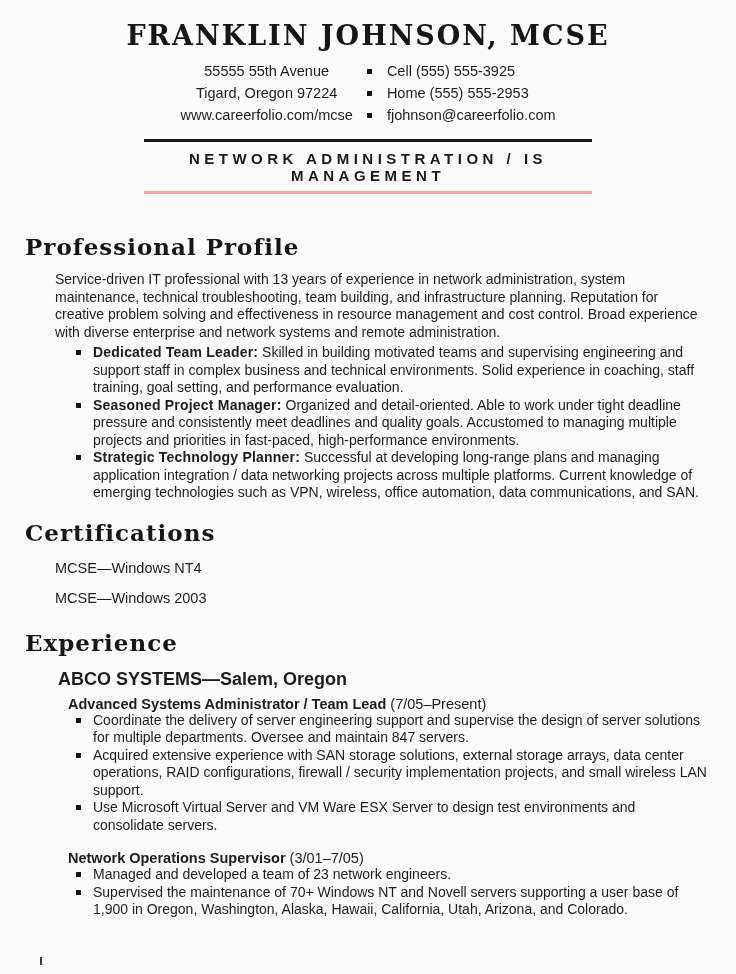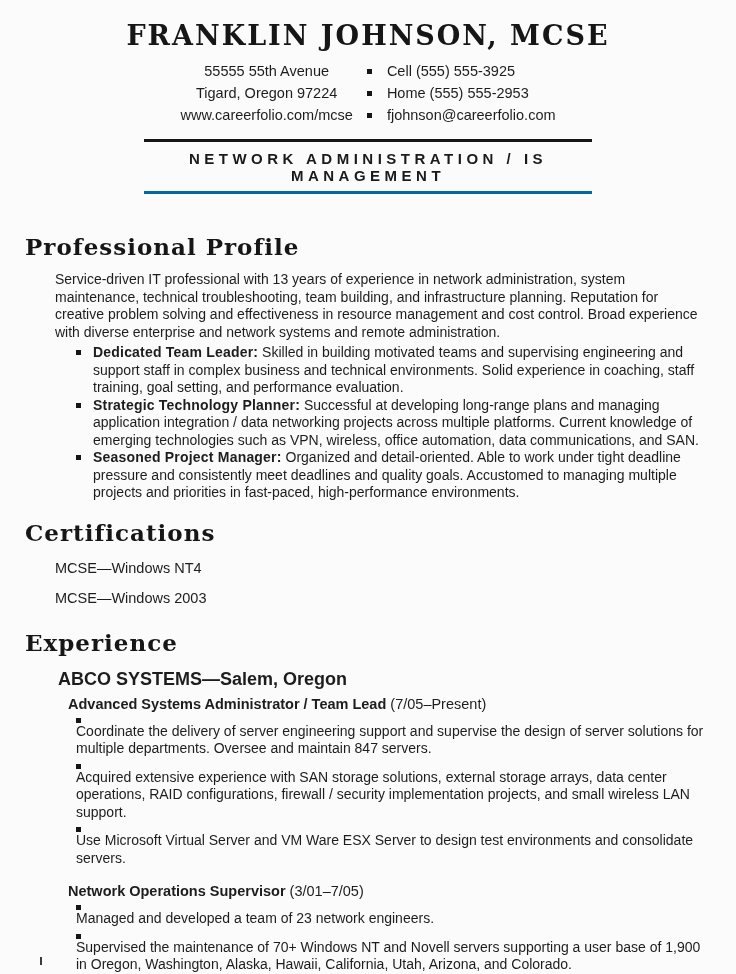--- a/index.html
+++ b/index.html
@@ -35,21 +35,21 @@
   .contact .c-sep {
     display:flex; align-items:center; justify-content:center;
   }
   .sq-sep {
     width:5px; height:5px; background:#161616; display:inline-block;
   }
   .banner {
     width:448px;
     margin:13px auto 0;
     border-top:3px solid #151515;
-    border-bottom:3px solid #0369a1;
+    border-bottom:3px solid #fca5a5;
     text-align:center;
     padding:8px 0 7px;
     font-weight:bold;
     font-size:15px;
     letter-spacing:4.5px;
     color:#1a1a1a;
   }
   
   h2.section-h {
     margin:0;
@@ -93,21 +93,21 @@
   .employer {
     margin:13px 0 0 58px;
     font-size:18px;
     font-weight:bold;
   }
   .job-title {
     margin:6px 0 0 68px;
     font-size:14.5px;
   }
   .job2-title { margin-top:16px; }
-  .exp-list li { padding-left:76px; margin-right:26px;flex-direction:column; }
+  .exp-list li { padding-left:76px; margin-right:26px; }
   .scan-artifact {
     position:absolute;
     left:40px; top:957px;
     width:2px; height:8px;
     background:#3a3a3a;
   }
 </style>
 </head>
 <body>
 
@@ -143,25 +143,25 @@
 
   <p class="summary">Service-driven IT professional with 13 years of experience in network administration, system maintenance, technical troubleshooting, team building, and infrastructure planning. Reputation for creative problem solving and effectiveness in resource management and cost control. Broad experience with diverse enterprise and network systems and remote administration.</p>
 
   <ul class="blist profile-list">
     <li>
       <span class="bullet"></span>
       <span class="li-body"><b>Dedicated Team Leader:</b> <span>Skilled in building motivated teams and supervising engineering and support staff in complex business and technical environments. Solid experience in coaching, staff training, goal setting, and performance evaluation.</span></span>
     </li>
     <li>
       <span class="bullet"></span>
+      <span class="li-body"><b>Seasoned Project Manager:</b> <span>Organized and detail-oriented. Able to work under tight deadline pressure and consistently meet deadlines and quality goals. Accustomed to managing multiple projects and priorities in fast-paced, high-performance environments.</span></span>
+    </li>
+    <li>
+      <span class="bullet"></span>
       <span class="li-body"><b>Strategic Technology Planner:</b> <span>Successful at developing long-range plans and managing application integration / data networking projects across multiple platforms. Current knowledge of emerging technologies such as VPN, wireless, office automation, data communications, and SAN.</span></span>
-    </li>
-    <li>
-      <span class="bullet"></span>
-      <span class="li-body"><b>Seasoned Project Manager:</b> <span>Organized and detail-oriented. Able to work under tight deadline pressure and consistently meet deadlines and quality goals. Accustomed to managing multiple projects and priorities in fast-paced, high-performance environments.</span></span>
     </li>
   </ul>
 
   <h2 class="section-h" id="certs-heading">Certifications</h2>
   <div class="cert-item">MCSE—Windows NT4</div>
   <div class="cert-item">MCSE—Windows 2003</div>
 
   <h2 class="section-h" id="exp-heading">Experience</h2>
 
   <div class="employer">ABCO SYSTEMS—Salem, Oregon</div>

